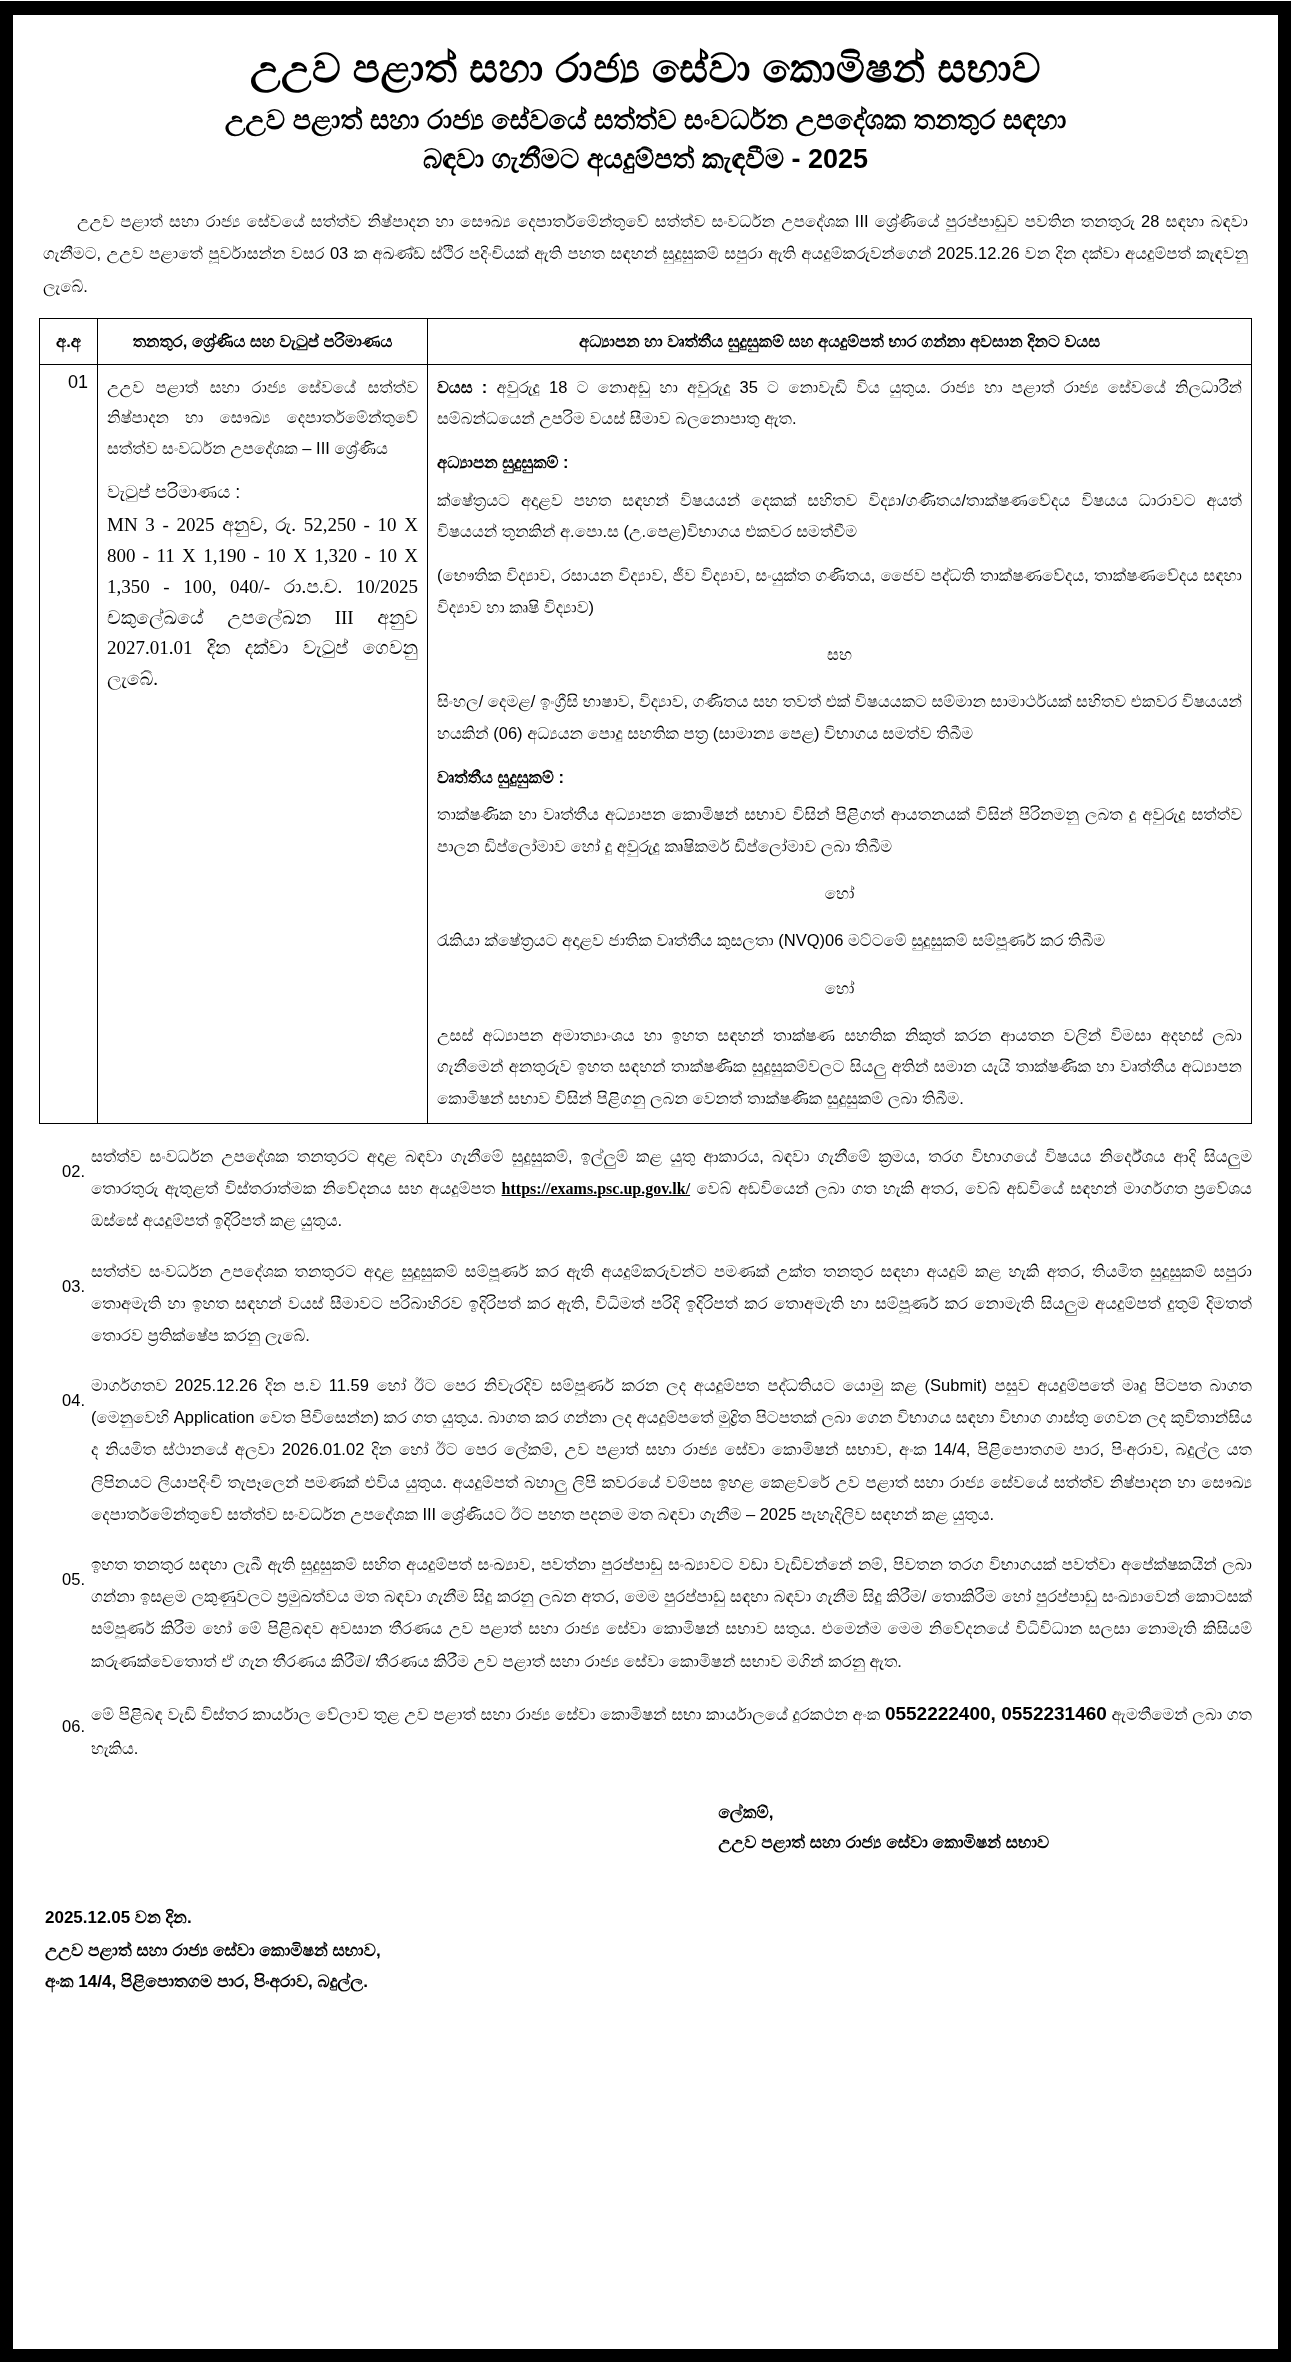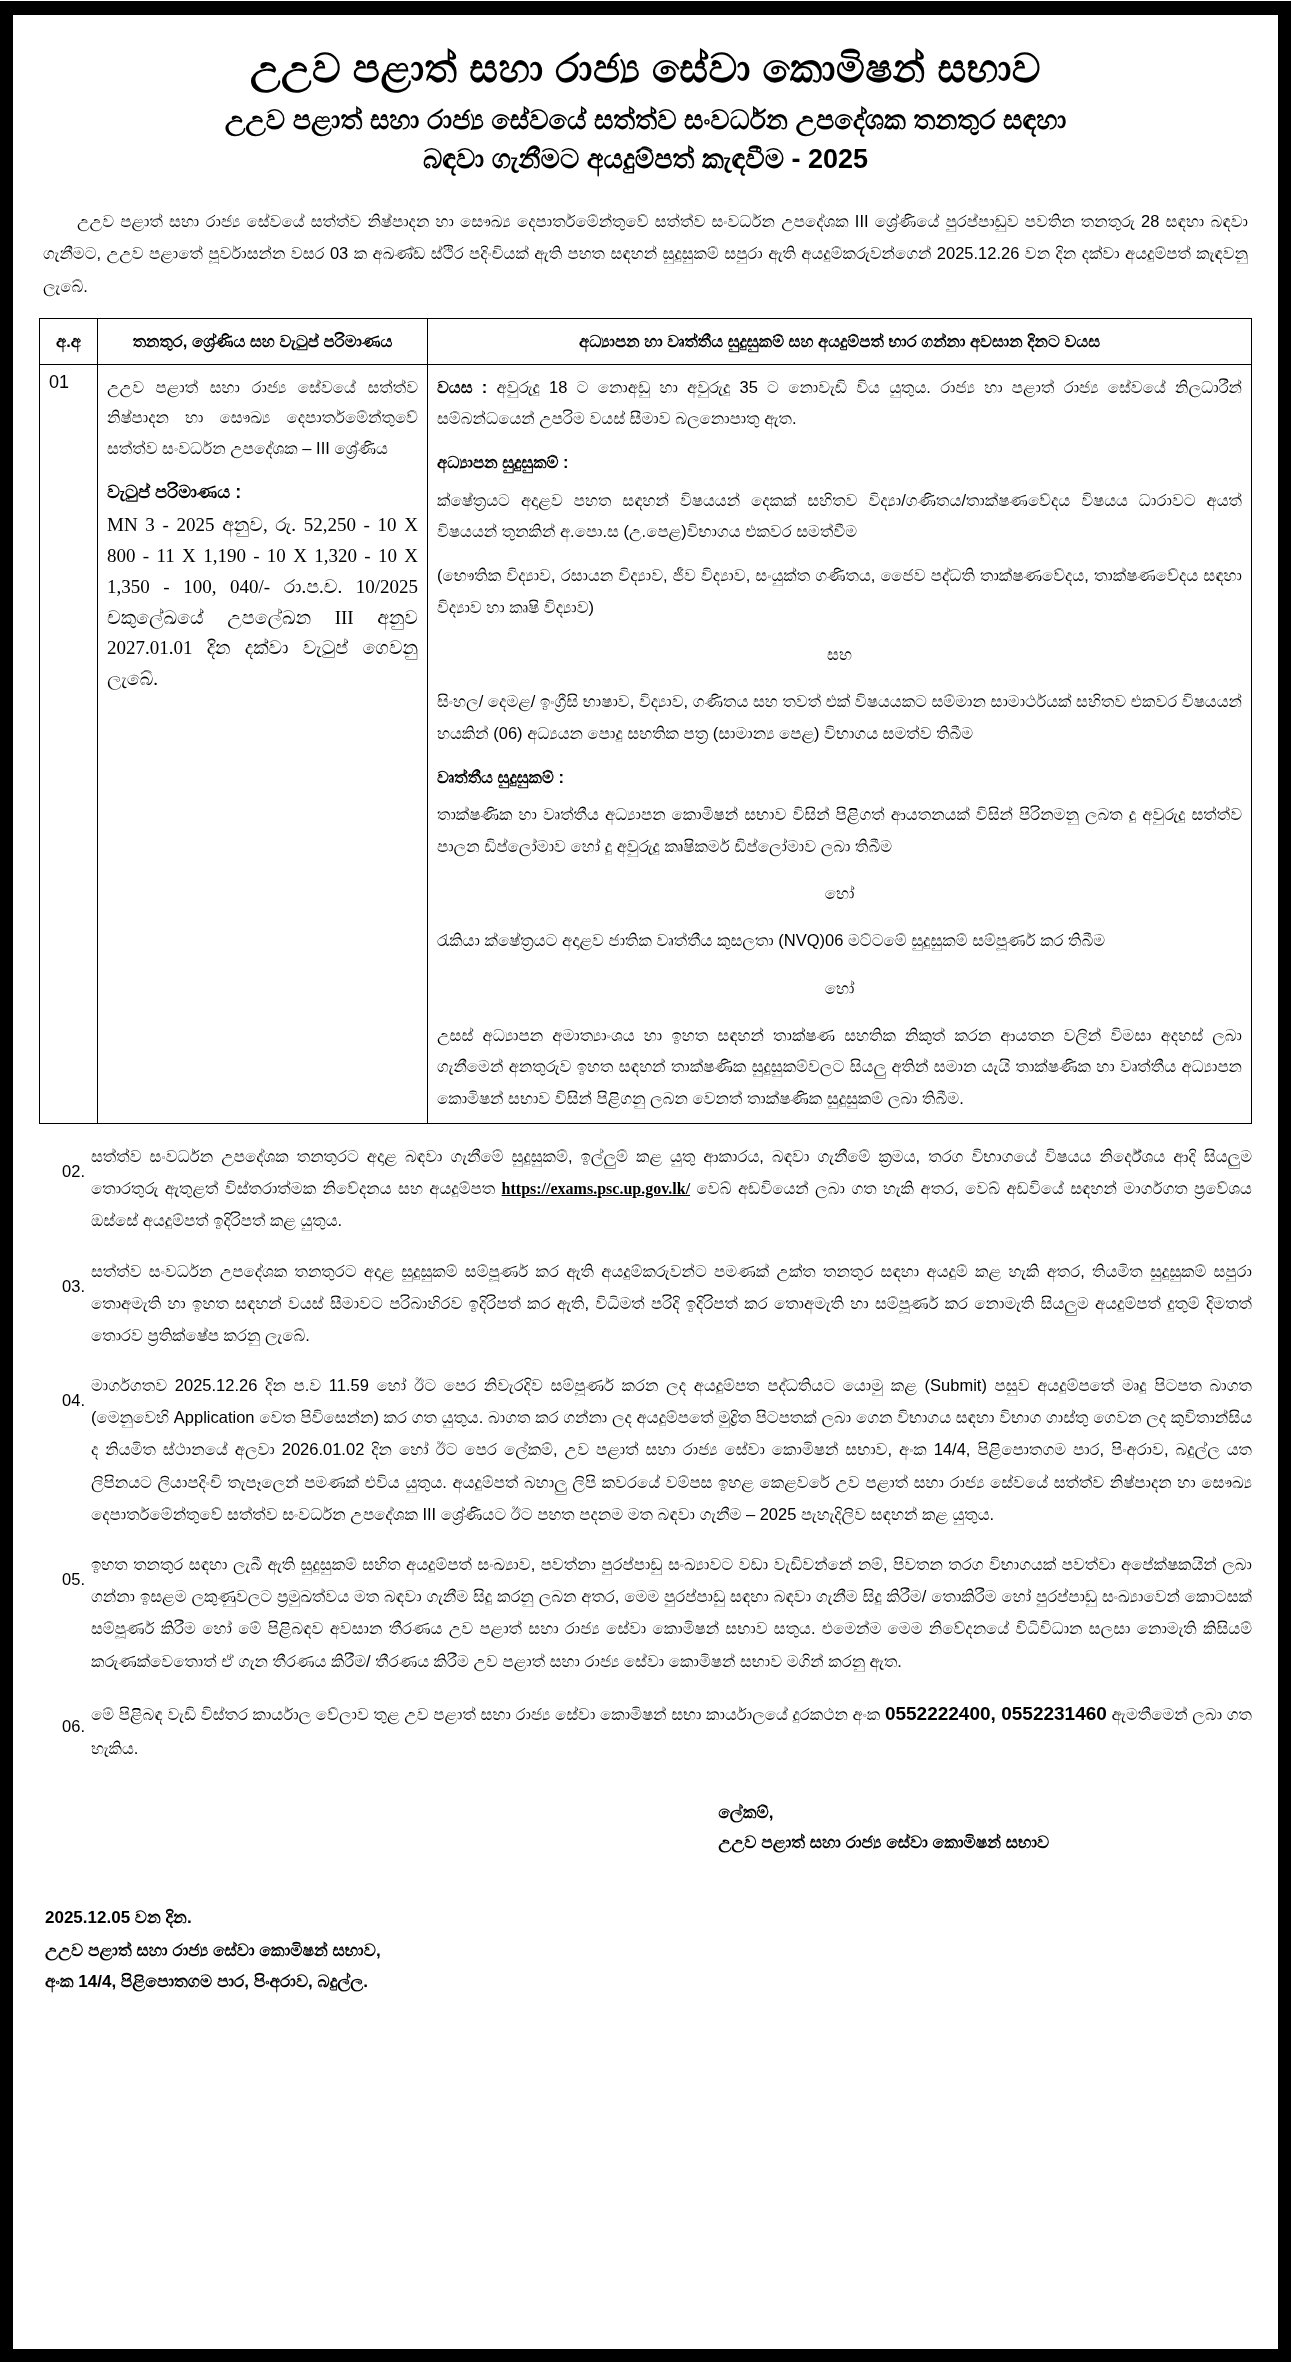--- a/index.html
+++ b/index.html
@@ -77,33 +77,33 @@
     vertical-align: middle;
     font-size: 16.5px;
     font-weight: bold;
     line-height: 1.5;
     padding: 10px 8px;
   }
   .col-no    { width: 58px; }
   .col-post  { width: 330px; }
 
   td.cell-no {
-    text-align: left;
+    text-align: right;
     font-size: 18px;
     padding-top: 12px;
   }
   td.cell-post {
     font-size: 16.5px;
     line-height: 1.85;
     text-align: justify;
   }
   td.cell-post .post-name { display: block; }
   .salary-head {
     display: block;
-    font-weight: bold;
+    font-weight: normal;
     font-size: 18px;
     margin-top: 13px;
   }
   .salary-body {
     display: block;
     font-family: "Liberation Serif", "DejaVu Serif", serif;
     font-size: 19px;
     line-height: 1.62;
     margin-top: 1px;
   }

